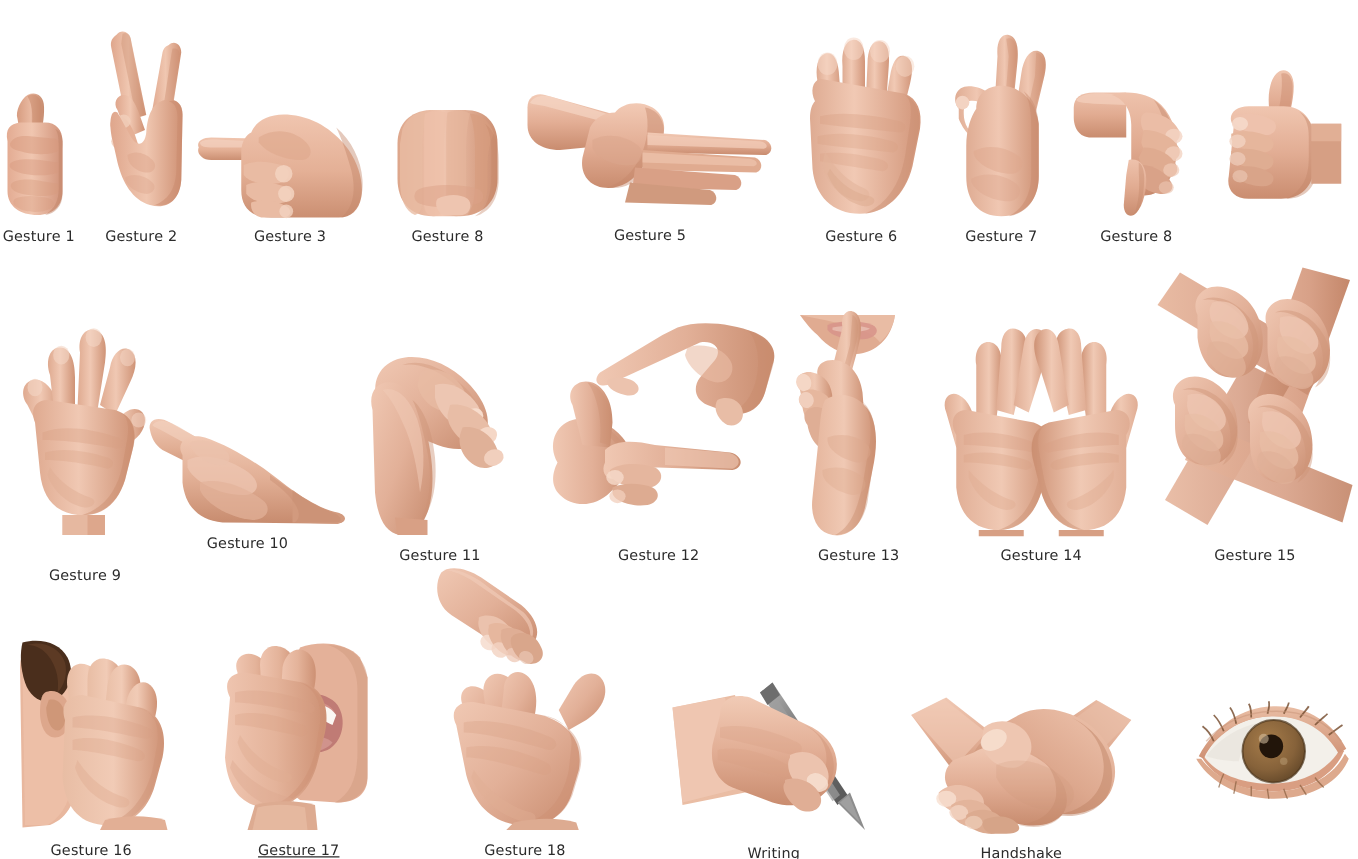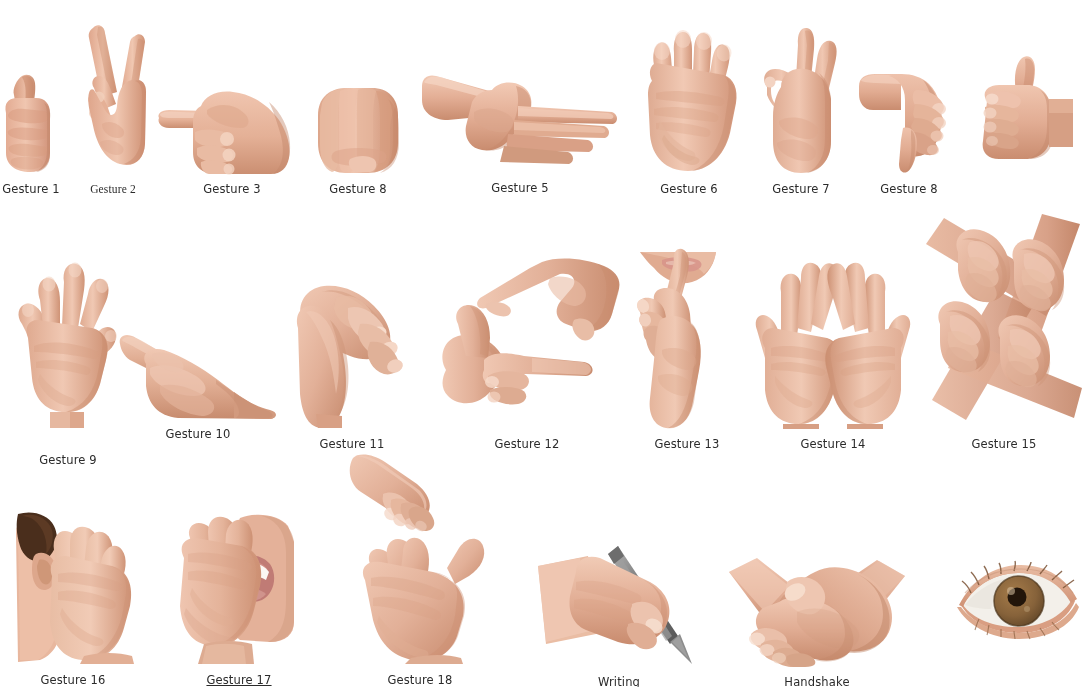--- a/index.html
+++ b/index.html
@@ -73,21 +73,21 @@
         <path d="M22,68 C18,62 22,55 28,56 C33,57 36,62 39,70 L44,84 L30,90 Z" fill="url(#g2a)"></path>
         <path d="M18,84 C14,79 18,72 24,73 C29,74 33,80 36,88 L40,100 L27,104Z" fill="#e5b096"></path>
         <circle cx="23" cy="93" r="6" fill="#f1cfbc" opacity=".85"></circle>
         <circle cx="27" cy="77" r="5.5" fill="#f1cfbc" opacity=".8"></circle>
         <path d="M22,70 C16,66 15,80 18,92 L22,110 C26,126 34,140 48,144 C62,148 72,140 73,124 L74,72 C74,62 68,58 60,60 C50,62 46,72 45,86 C44,96 38,98 33,90 Z" fill="url(#g2a)"></path>
         <path d="M63,61 C70,59 75,64 74,74 L73,124 C72,138 64,146 52,144 C62,140 68,132 69,118 L70,74 C70,66 67,62 63,61Z" fill="#c8886a" opacity=".45"></path>
         <path d="M30,104 C36,100 44,102 50,108 C54,112 52,118 46,118 C38,118 30,112 30,104Z" fill="#dda68b" opacity=".5"></path>
         <path d="M28,122 C34,118 44,120 50,126 C54,130 50,136 44,135 C36,134 28,128 28,122Z" fill="#dda68b" opacity=".4"></path>
       </svg>
     </div>
-    <div class="caption" style="margin-top:9px;font-family:Liberation Serif, serif;">Gesture 2</div>
+    <div class="caption" style="margin-top:9px;">Gesture 2</div>
   </div>
 
   <div class="cell" style="left:157px;top:88px;width:150px;">
     <div class="art">
       <svg width="150" height="87" viewBox="0 0 150 87">
         <defs>
           <linearGradient id="g3a" x1="0" y1="0" x2="0" y2="1">
             <stop offset="0" stop-color="#f0c5af"></stop>
               <stop offset=".55" stop-color="#e4b096"></stop>
               <stop offset="1" stop-color="#cb8f72"></stop>

